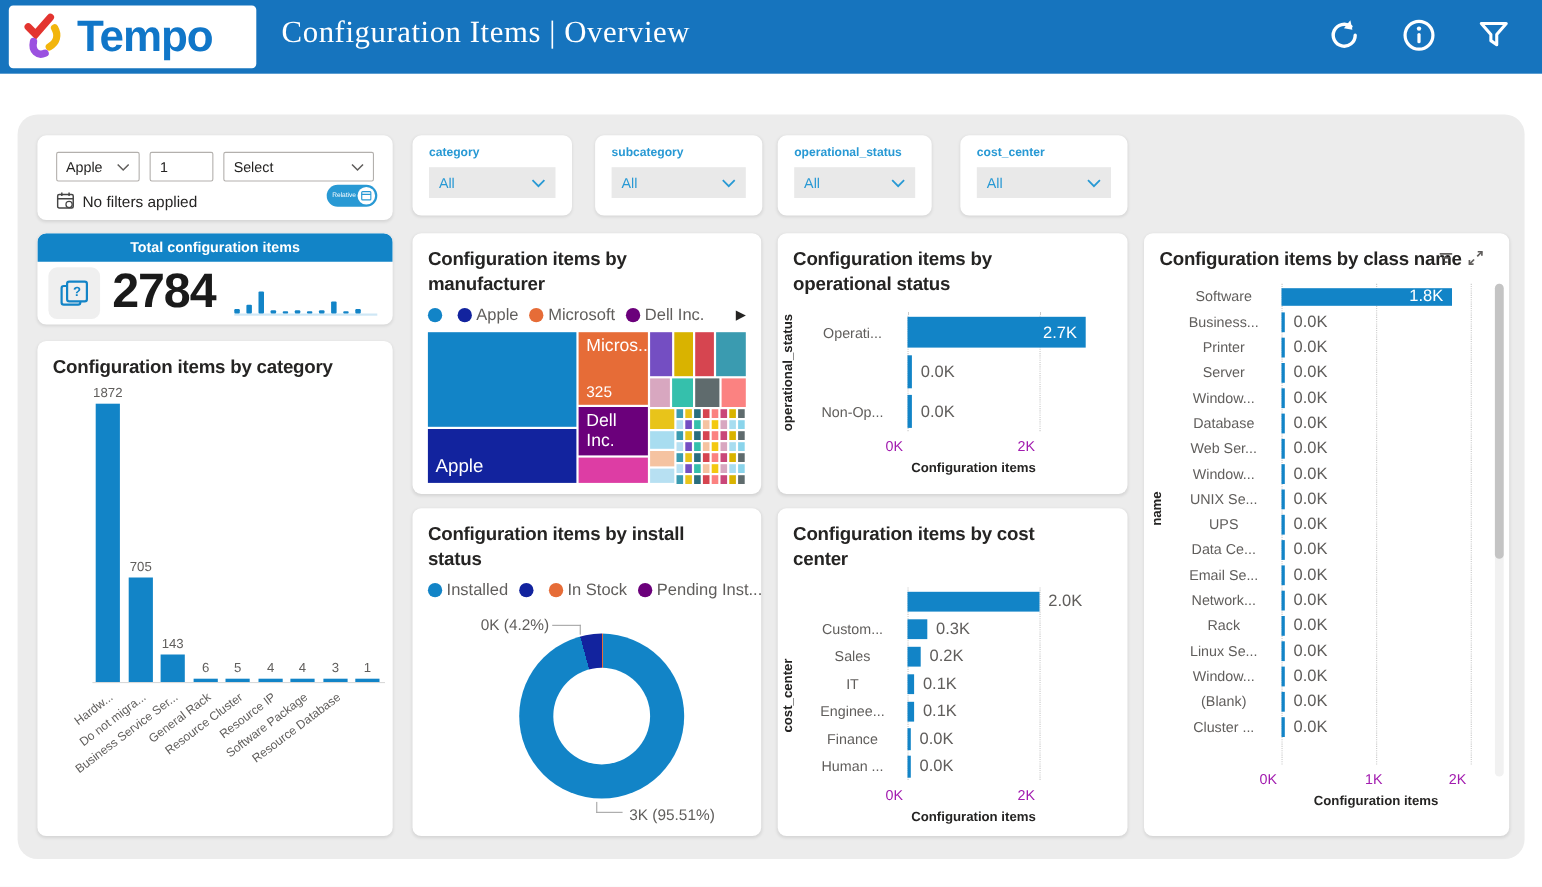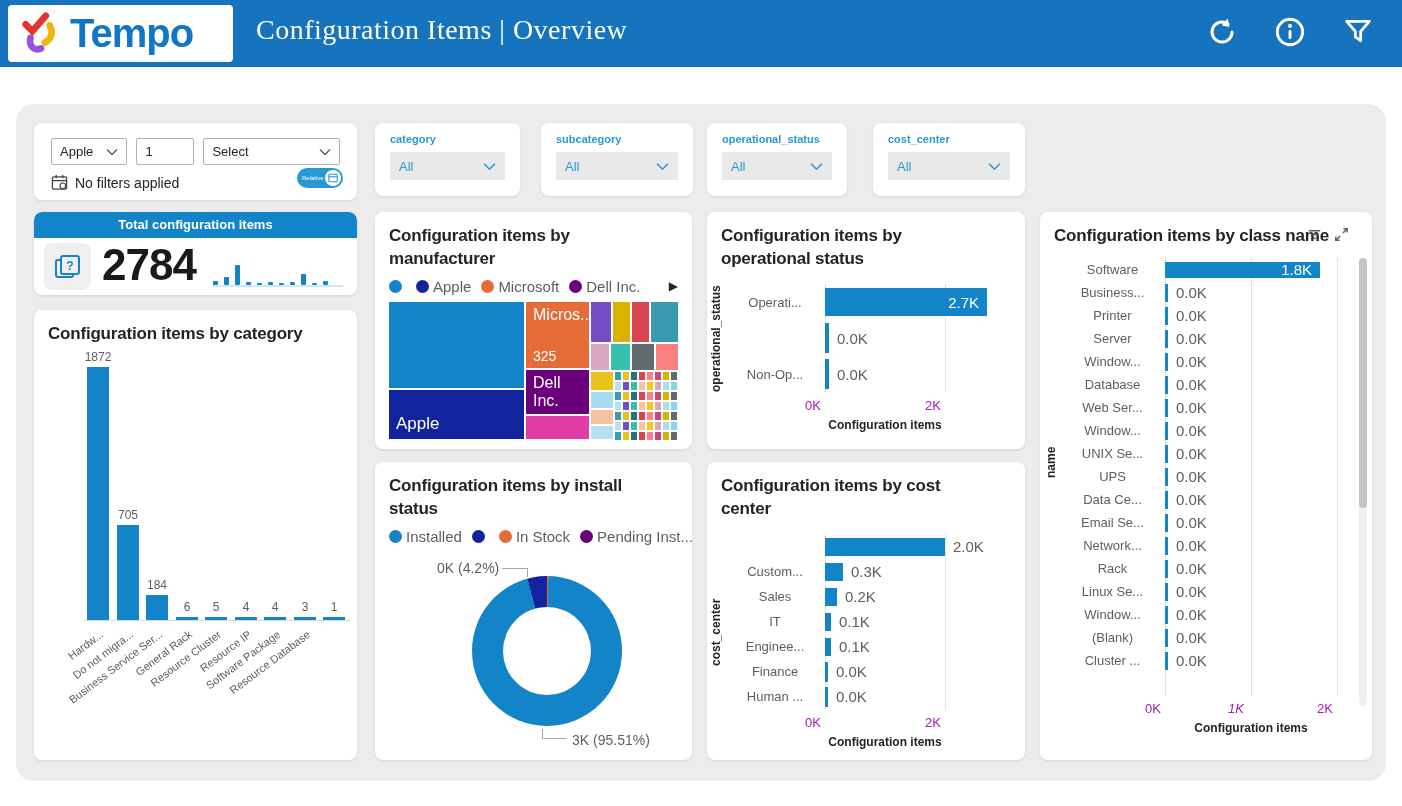--- a/index.html
+++ b/index.html
@@ -227,21 +227,21 @@
     </section>
 
     <section class="card cat-card">
       <div class="card-title">Configuration items by category</div>
       <div class="cat-bars" id="cat-bars">
           <div class="vbar" style="left: 3px; height: 253px; background: rgb(18, 132, 199);"></div>
           <div class="vbar-val" style="left: -6px; bottom: 256px;">1872</div>
           <div class="vbar" style="left: 33px; height: 95px; background: rgb(18, 132, 199);"></div>
           <div class="vbar-val" style="left: 24px; bottom: 98px;">705</div>
           <div class="vbar" style="left: 62px; height: 25px; background: rgb(18, 132, 199);"></div>
-          <div class="vbar-val" style="left: 53px; bottom: 28px;">184</div>
+          <div class="vbar-val" style="left: 53px; bottom: 28px;">143</div>
           <div class="vbar" style="left: 92px; height: 3px; background: rgb(18, 132, 199);"></div>
           <div class="vbar-val" style="left: 83px; bottom: 6px;">6</div>
           <div class="vbar" style="left: 121px; height: 3px; background: rgb(18, 132, 199);"></div>
           <div class="vbar-val" style="left: 112px; bottom: 6px;">5</div>
           <div class="vbar" style="left: 151px; height: 3px; background: rgb(18, 132, 199);"></div>
           <div class="vbar-val" style="left: 142px; bottom: 6px;">4</div>
           <div class="vbar" style="left: 180px; height: 3px; background: rgb(18, 132, 199);"></div>
           <div class="vbar-val" style="left: 171px; bottom: 6px;">4</div>
           <div class="vbar" style="left: 210px; height: 3px; background: rgb(18, 132, 199);"></div>
           <div class="vbar-val" style="left: 201px; bottom: 6px;">3</div>
@@ -509,21 +509,21 @@
             <line x1="15" y1="3" x2="10.5" y2="7.5" stroke="#605E5C" stroke-width="1.6"></line>
             <line x1="3" y1="15" x2="7.5" y2="10.5" stroke="#605E5C" stroke-width="1.6"></line>
           </svg>
         </div>
       </div>
       <div class="y-title" style="left:4px; top:200px; height:100px;">name</div>
       <div class="hplot" id="class-plot" style="left:30px; top:46px; width:280px;">
           <div class="grid-v" style="left: 95px; height: 437px;"></div>
           <div class="x-tick" style="left: 75px; top: 443px;">0K</div>
           <div class="grid-v" style="left: 181px; height: 437px;"></div>
-          <div class="x-tick" style="left: 158px; top: 443px; font-style: italic;">1K</div>
+          <div class="x-tick" style="left: 171px; top: 443px;">1K</div>
           <div class="grid-v" style="left: 267px; height: 437px;"></div>
           <div class="x-tick" style="left: 247px; top: 443px;">2K</div>
           <div class="hrow" style="height: 23px;">
             <div class="hcat" style="width: 95px;">Software</div>
             <div class="harea">
               <div class="hbarbar" style="width: 155px; height: 16px; background: rgb(18, 132, 199);">
                 <span class="hval inside">1.8K</span>
               </div>
             </div>
           </div>

